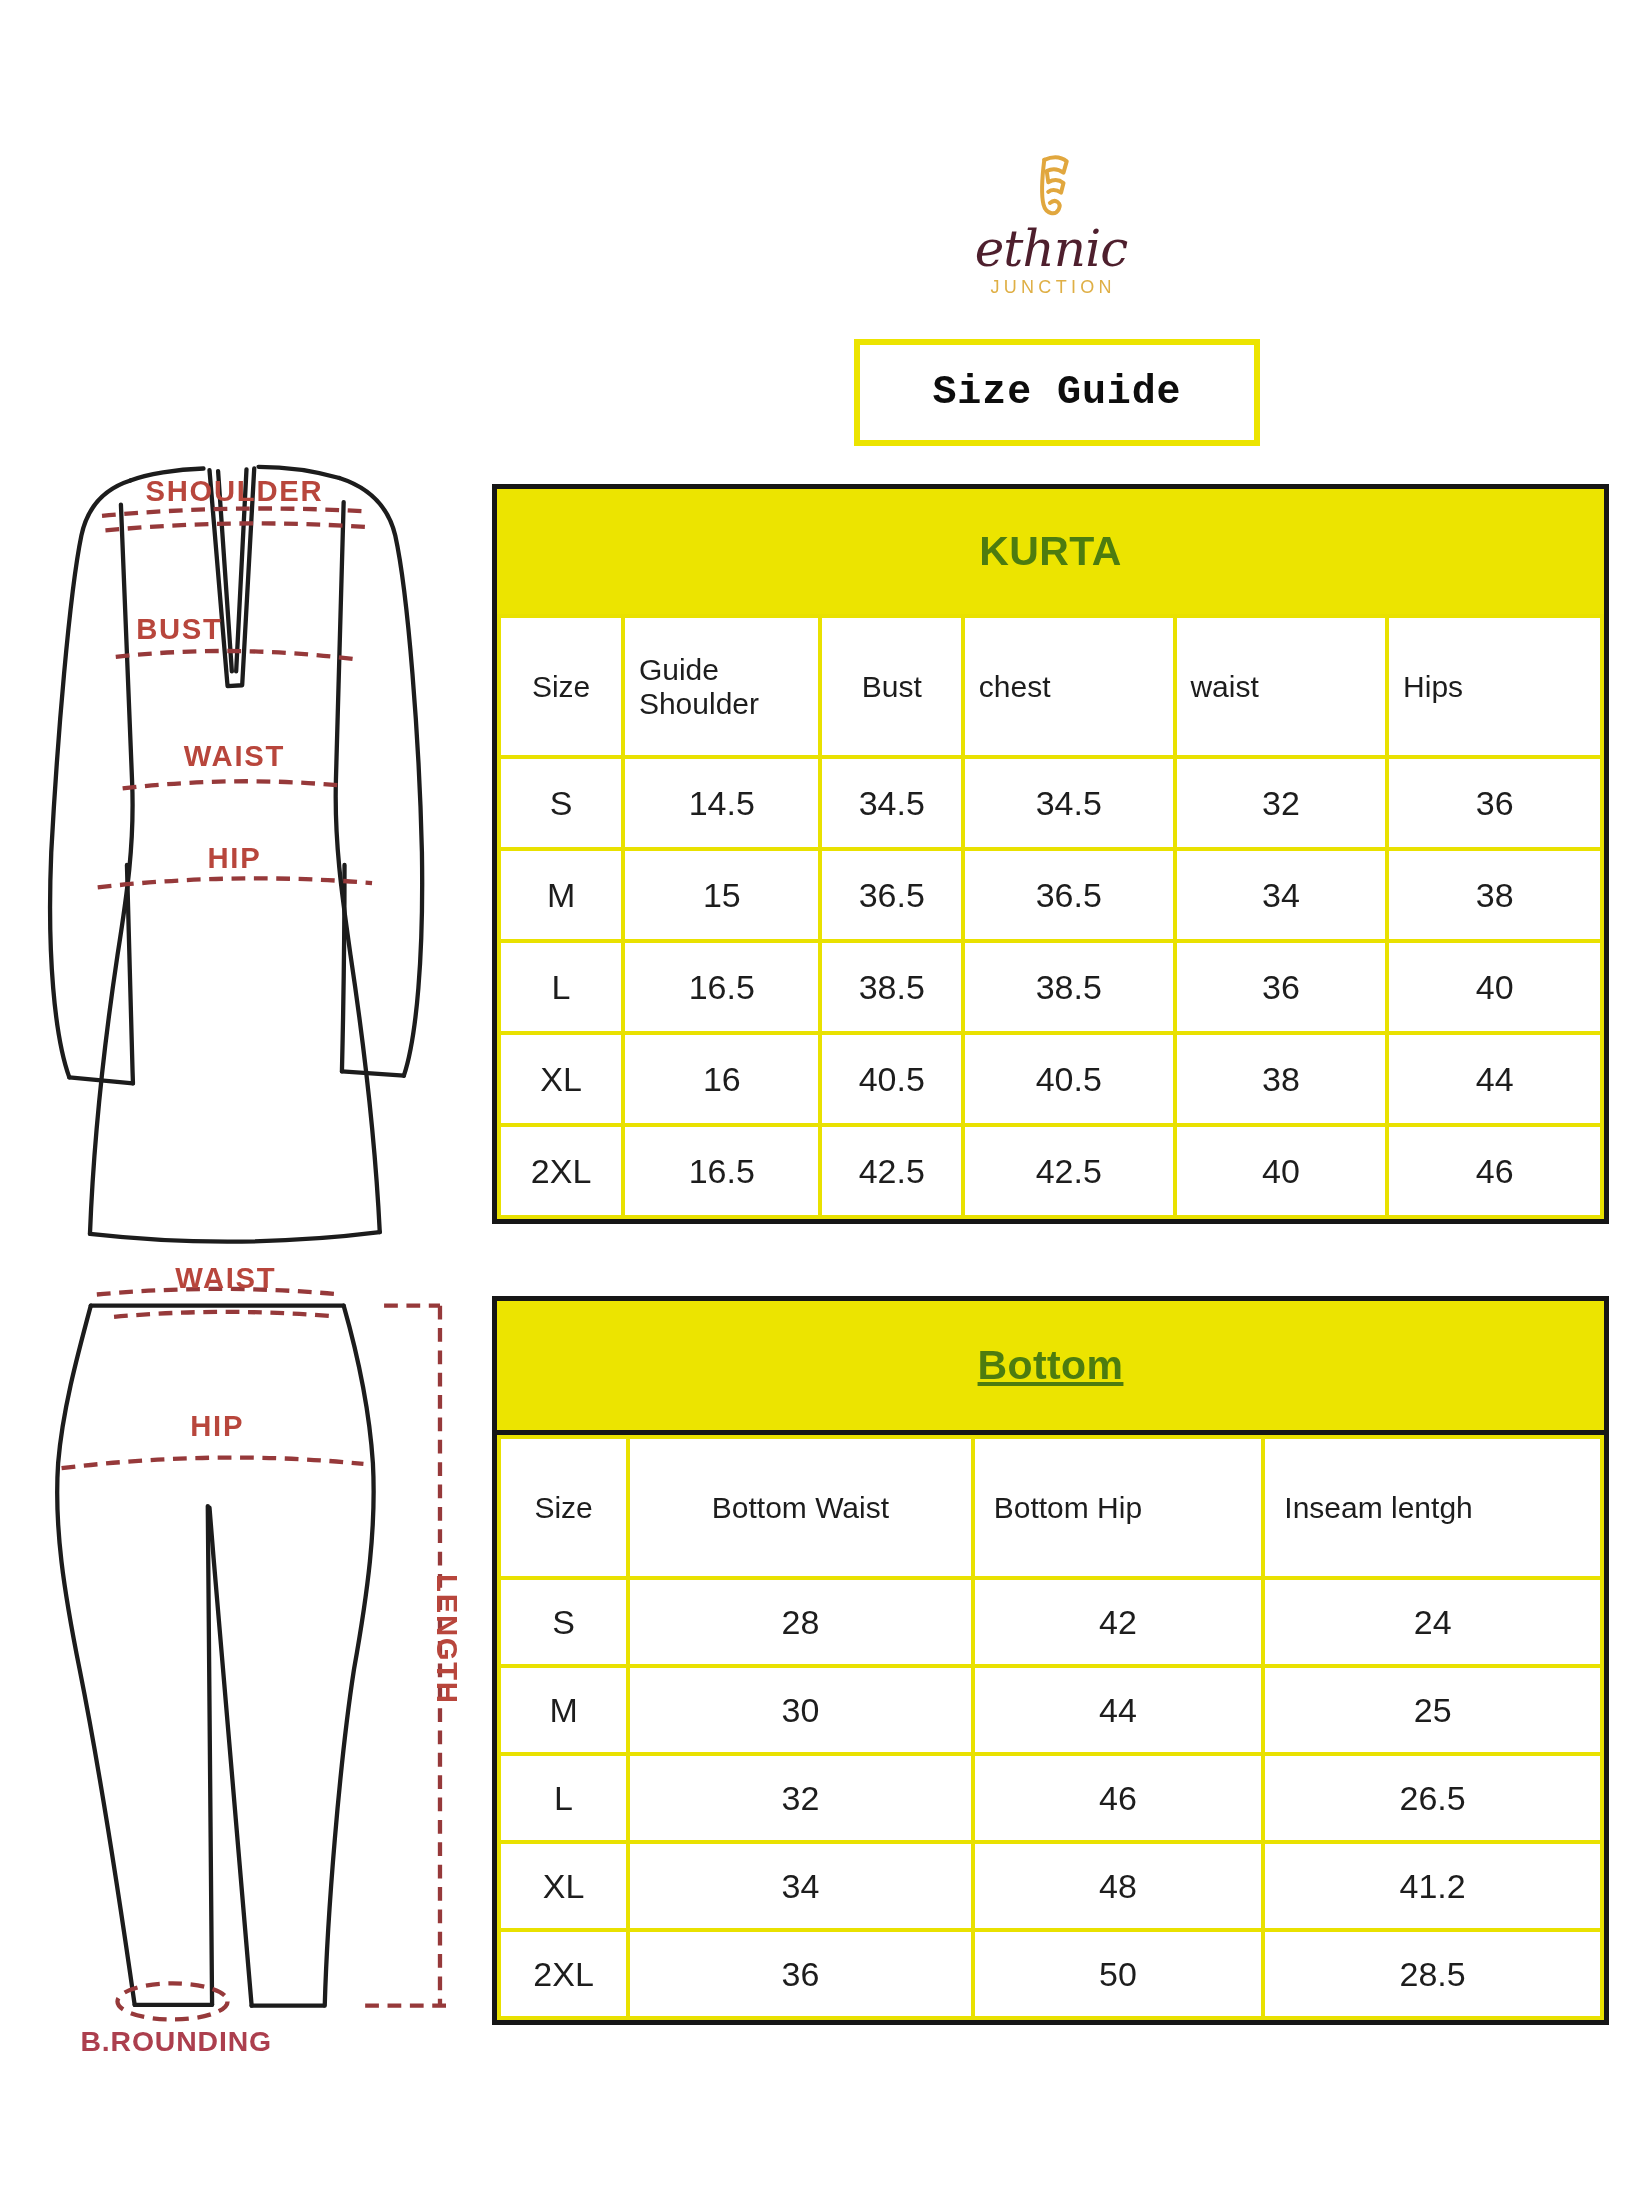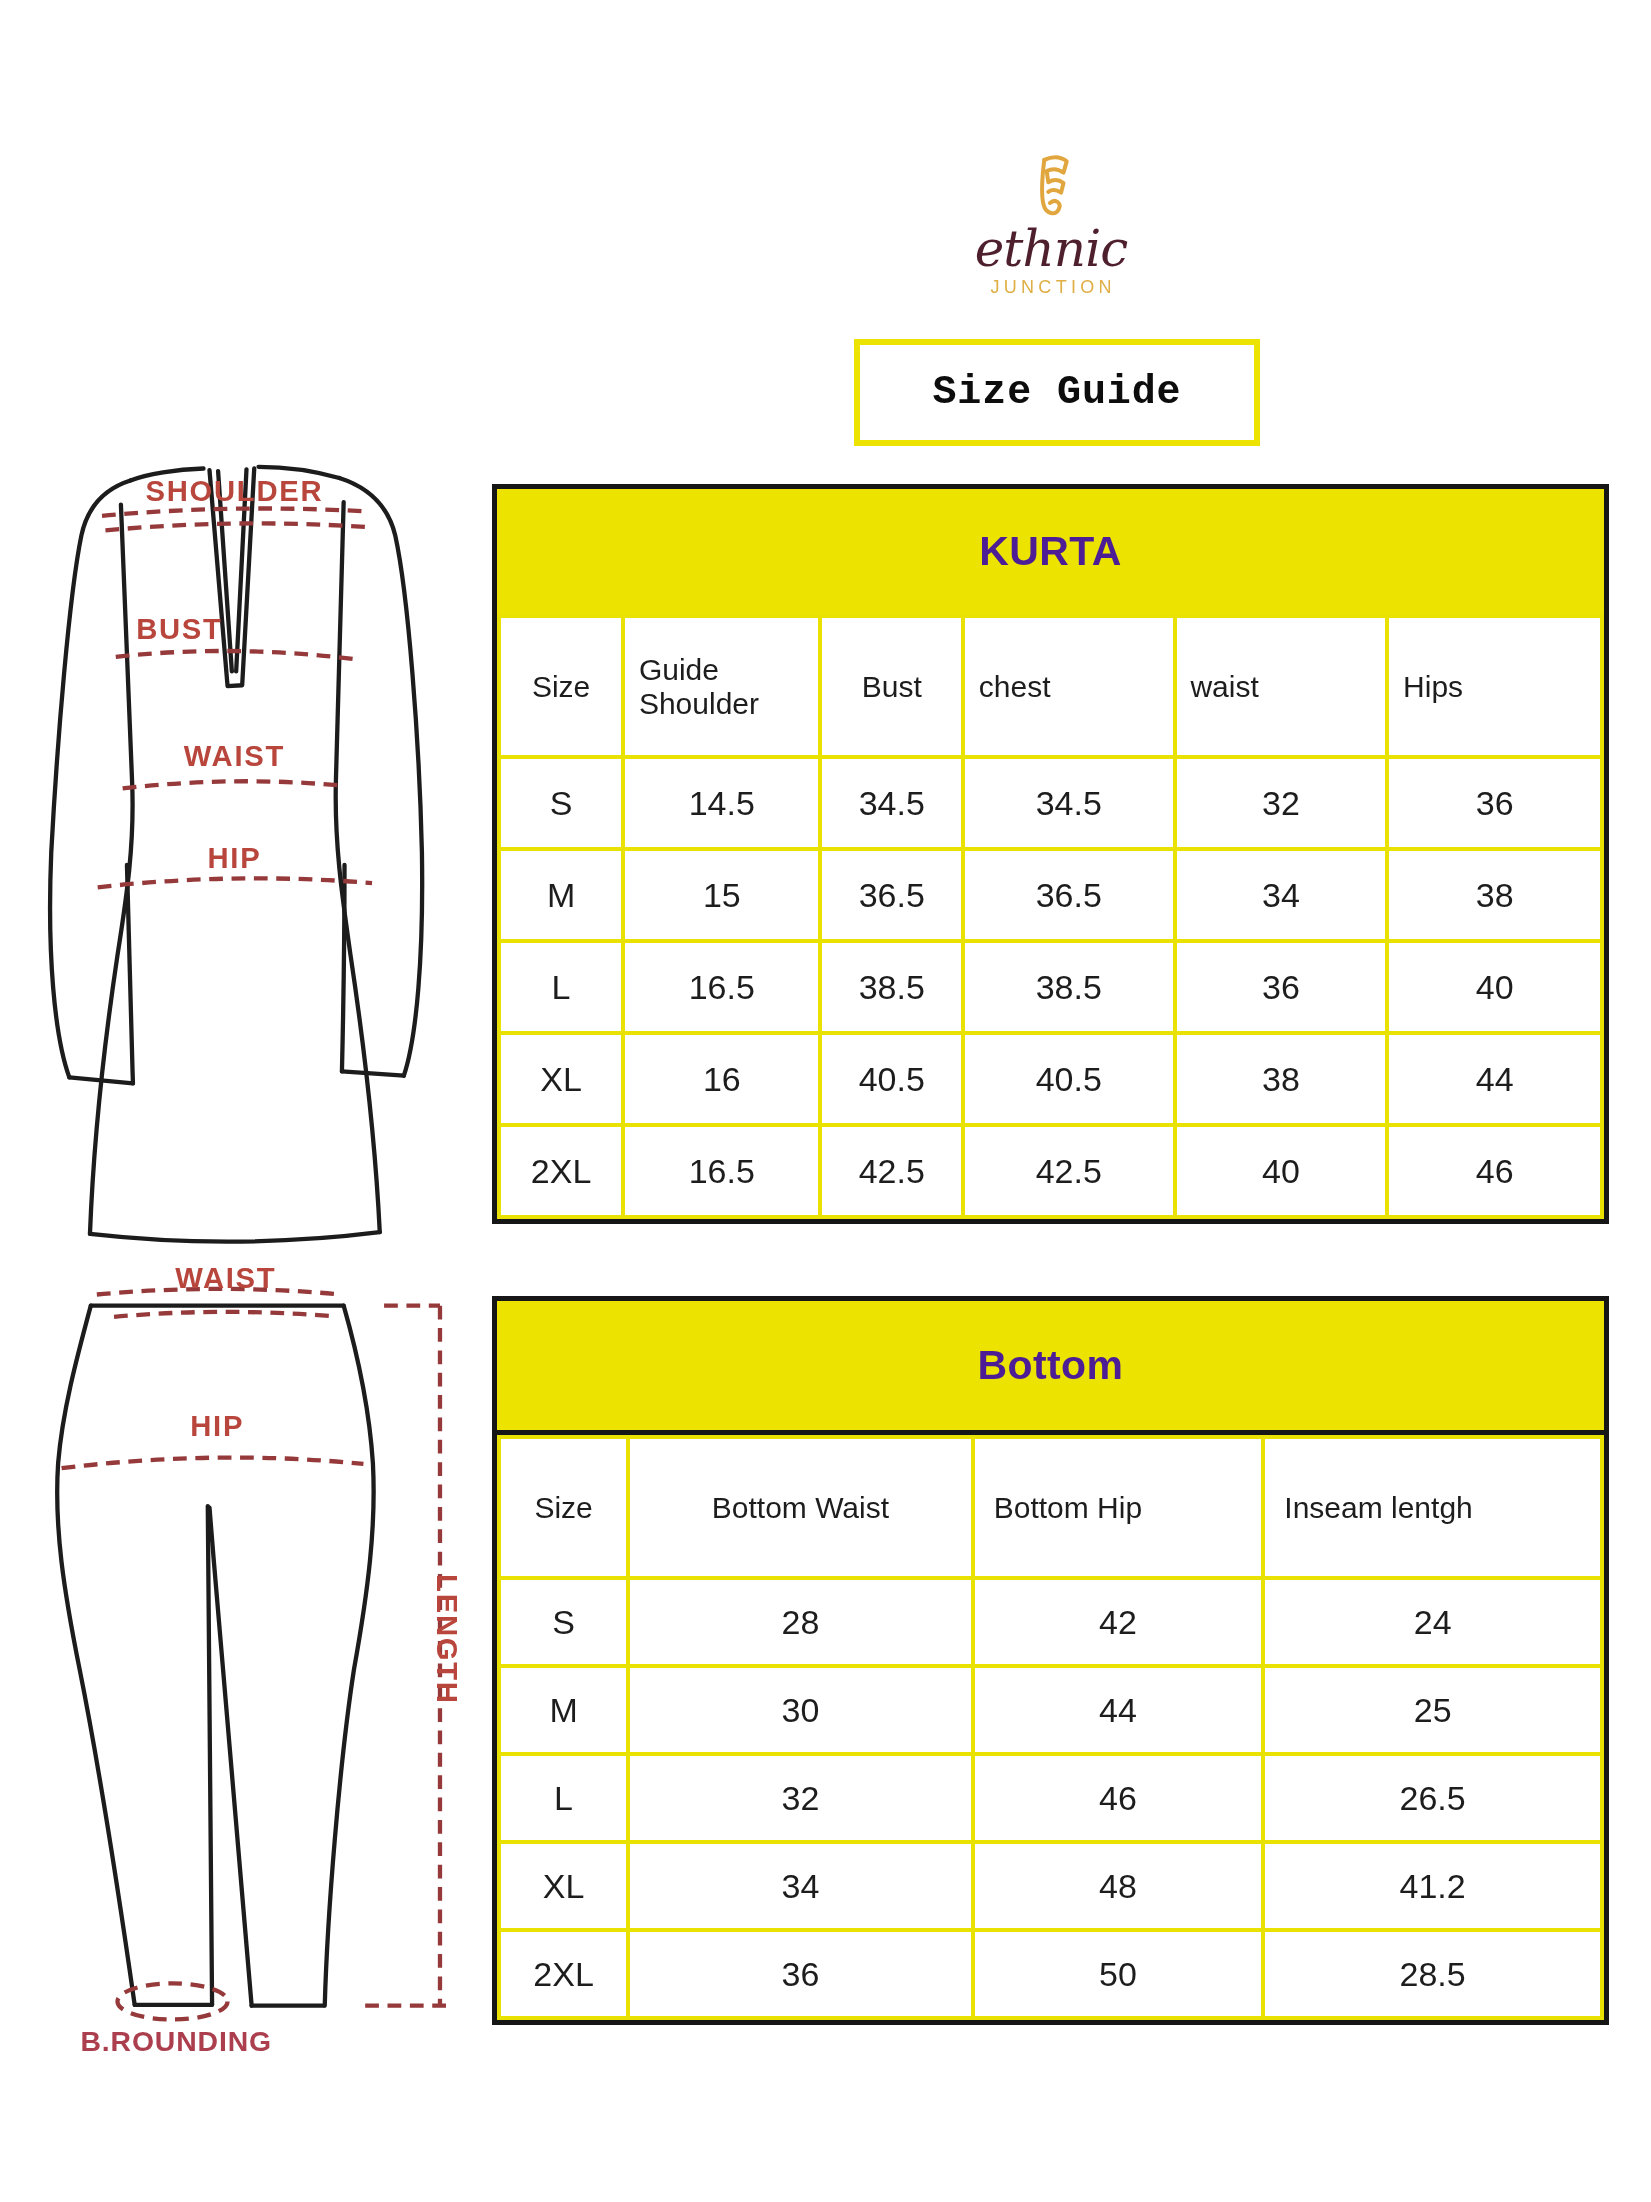--- a/index.html
+++ b/index.html
@@ -28,24 +28,24 @@
   }
   
   .table-box{
     position:absolute;left:492px;width:1117px;box-sizing:border-box;
     border:5.2px solid #161616;background:#fff;
   }
   #kurta-box{top:484px;}
   #bottom-box{top:1296px;}
   .band{
     background:#ECE400;display:flex;align-items:center;justify-content:center;
-    font-weight:700;font-size:41px;color:#4c1d95;letter-spacing:0.4px;
+    font-weight:700;font-size:41px;color:#4d7c0f;letter-spacing:0.4px;
   }
   #kurta-box .band{height:125px;}
-  #bottom-box .band{height:129px;border-bottom:5.2px solid #161616;}
+  #bottom-box .band{height:129px;border-bottom:5.2px solid #161616;text-decoration:underline;}
   table{width:100%;border-collapse:collapse;table-layout:fixed;}
   th,td{border:4.3px solid #E9E100;overflow:hidden;}
   th{font-weight:400;font-size:30px;color:#1d1d1d;text-align:center;vertical-align:middle;}
   td{font-weight:400;font-size:34px;color:#1d1d1d;text-align:center;vertical-align:middle;}
   .kurta thead tr{height:141px;}
   .kurta tbody tr{height:92px;}
   .bottomt thead tr{height:141px;}
   .bottomt tbody tr{height:88px;}
   
   .kurta th:nth-child(1){width:11.6%;}

